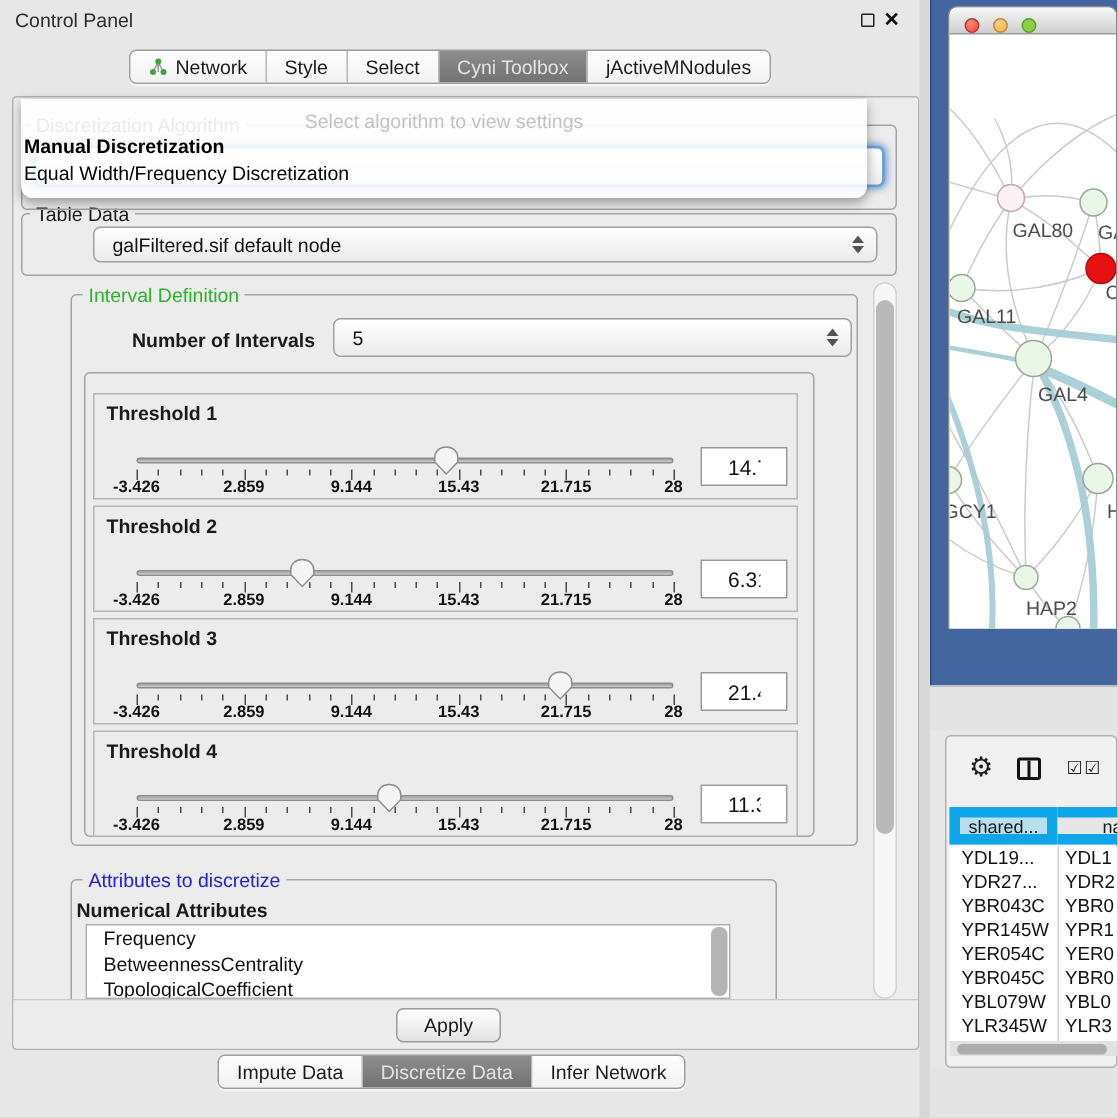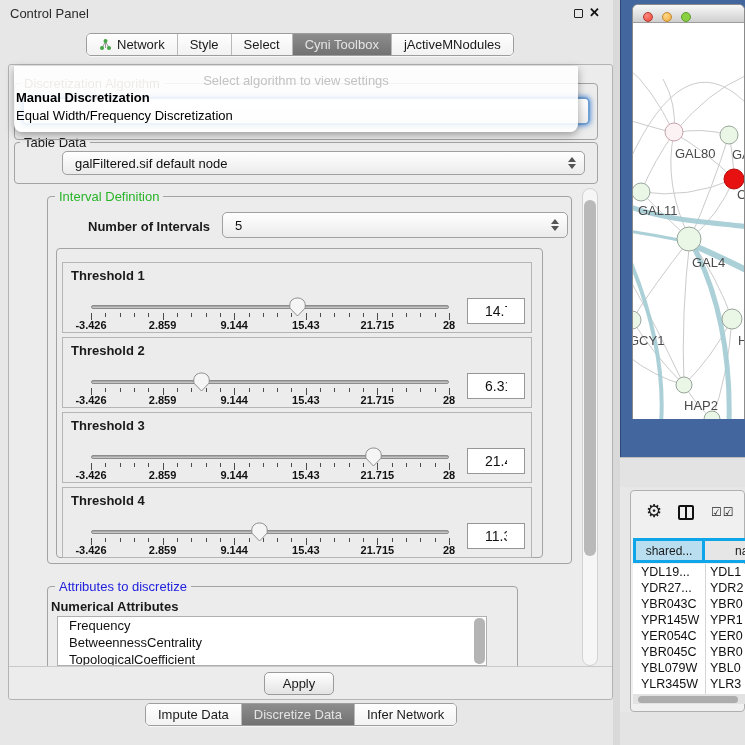--- a/index.html
+++ b/index.html
@@ -101,21 +101,21 @@
   .light{position:absolute;top:7px;width:10px;height:10px;border-radius:50%;}
   .canvas{position:absolute;left:0;top:19px;width:113px;height:396px;background:#fff;overflow:hidden;}
 
   .tp-strip{left:620px;top:457px;width:125px;height:30px;background:#e3e3e3;border-top:1px solid #bebebe;}
   .tp-panel{left:630px;top:490px;width:115px;height:222px;background:#f0f0f0;border:1px solid #b0b0b0;border-radius:4px;}
   .gear{left:646px;top:502px;font-size:18px;color:#1c1c1c;line-height:18px;}
   .colsic{left:678px;top:505px;width:16px;height:15px;border:2px solid #111;border-radius:2px;}
   .colsic div{position:absolute;left:50%;top:0;width:2px;height:100%;background:#111;transform:translateX(-50%);}
   .checks{left:711px;top:505px;font-size:12px;letter-spacing:1px;color:#222;}
   .th-row{left:633px;top:538px;height:25px;display:flex;font-size:12px;}
-  .th-cell{border:3px solid #0ea5e9;display:flex;align-items:center;justify-content:center;overflow:hidden;white-space:nowrap;text-align:center;}
+  .th-cell{border:7px solid #0ea5e9;display:flex;align-items:center;justify-content:center;overflow:hidden;white-space:nowrap;text-align:center;}
   .th-c1{width:72px;background:#b9def0;}
   .th-c2{width:60px;background:#e6e6e6;border-left:none;justify-content:flex-start;padding-left:30px;}
   .rows{left:633px;top:564px;width:112px;height:130px;background:#fff;overflow:hidden;}
   .coldiv{position:absolute;left:72px;top:0;width:1px;height:100%;background:#d6d6d6;}
   .trow{position:relative;height:16px;font-size:12.5px;color:#111;}
   .trow .c1{position:absolute;left:8px;top:1px;white-space:nowrap;}
   .trow .c2{position:absolute;left:77px;top:1px;white-space:nowrap;}
   .hscroll{left:633px;top:694px;width:112px;height:10px;background:#e2e2e2;}
   .hthumb{position:absolute;left:5px;top:1.5px;width:100px;height:7px;background:#adadad;border-radius:4px;}
   .br-bg{left:620px;top:712px;width:125px;height:33px;background:#e4e4e4;}

